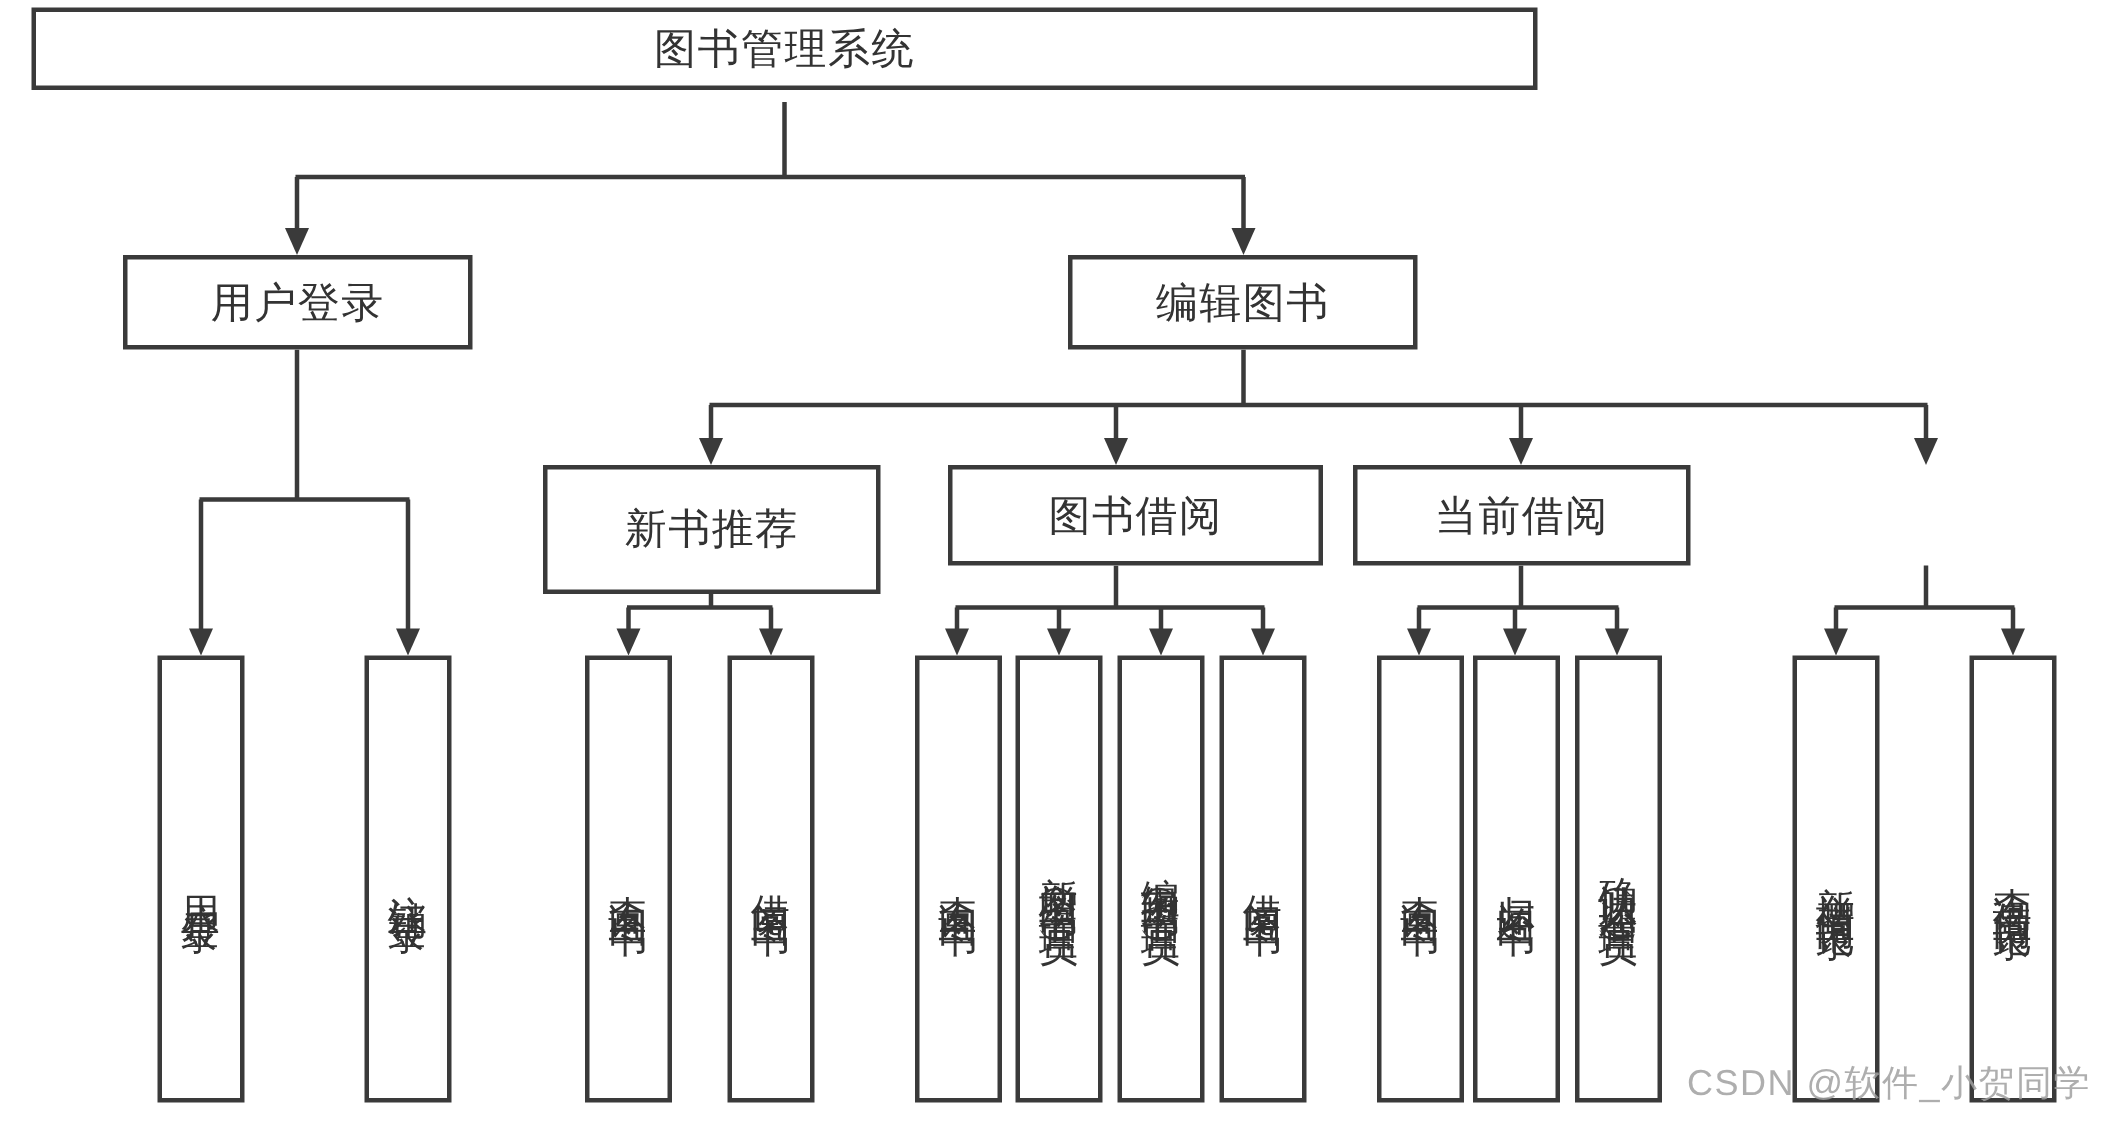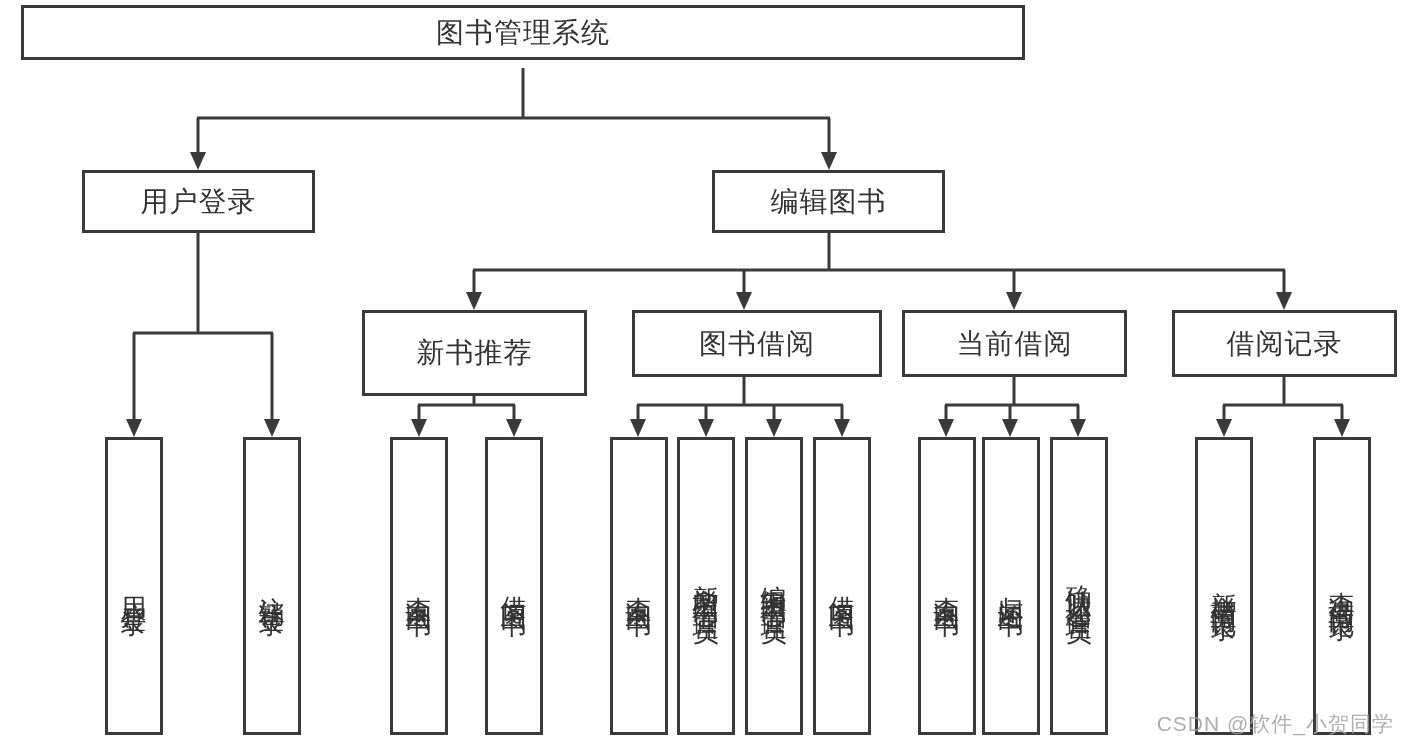--- a/index.html
+++ b/index.html
@@ -48,21 +48,21 @@
     font-size: 26px;
     writing-mode: vertical-rl;
     letter-spacing: 5px;
     line-height: 1;
     white-space: nowrap;
   }
   .watermark {
     position: absolute;
     right: 11px;
     bottom: 9px;
-    font-size: 21px;
+    font-size: 24px;
     letter-spacing: 1px;
     color: var(--watermark, #a0a0a0);
     opacity: 0.85;
     white-space: nowrap;
   }
 </style>
 </head>
 <body>
 
 <div class="canvas">
@@ -111,21 +111,20 @@
   </svg>
 
   <div class="node hbox" style="left:21px; top:5px; width:1004px; height:55px;">图书管理系统</div>
 
   <div class="node hbox" style="left:82px; top:170px; width:233px; height:63px;">用户登录</div>
   <div class="node hbox" style="left:712px; top:170px; width:233px; height:63px;">编辑图书</div>
 
   <div class="node hbox" style="left:362px; top:310px; width:225px; height:86px;">新书推荐</div>
   <div class="node hbox" style="left:632px; top:310px; width:250px; height:67px;">图书借阅</div>
   <div class="node hbox" style="left:902px; top:310px; width:225px; height:67px;">当前借阅</div>
-  <div class="node hbox" style="left:1172px; top:310px; width:225px; height:67px;">借阅记录</div>
 
   <div class="node vbox" style="left:105px; top:437px; width:58px; height:298px;">用户登录</div>
   <div class="node vbox" style="left:243px; top:437px; width:58px; height:298px;">注销登录</div>
 
   <div class="node vbox" style="left:390px; top:437px; width:58px; height:298px;">查询图书</div>
   <div class="node vbox" style="left:485px; top:437px; width:58px; height:298px;">借阅图书</div>
 
   <div class="node vbox" style="left:610px; top:437px; width:58px; height:298px;">查询图书</div>
   <div class="node vbox" style="left:677px; top:437px; width:58px; height:298px;">新增图书（管理员）</div>
   <div class="node vbox" style="left:745px; top:437px; width:58px; height:298px;">编辑图书（管理员）</div>

